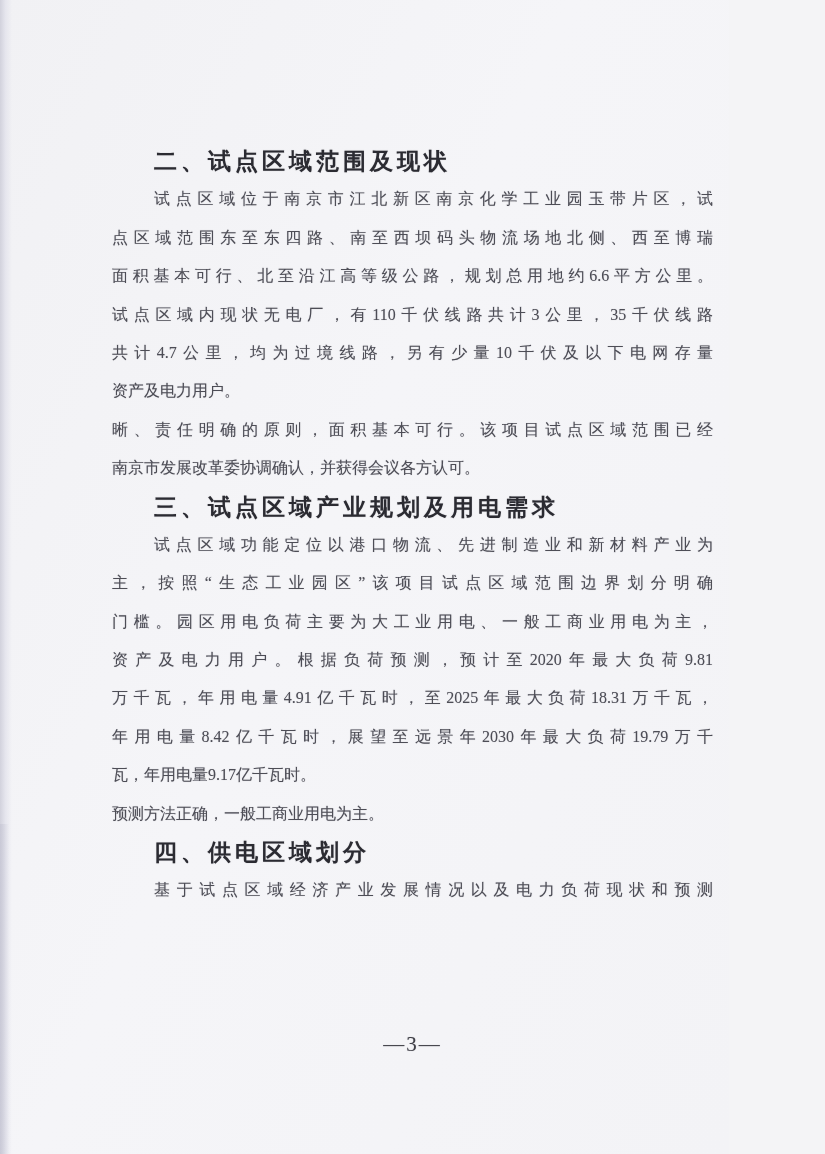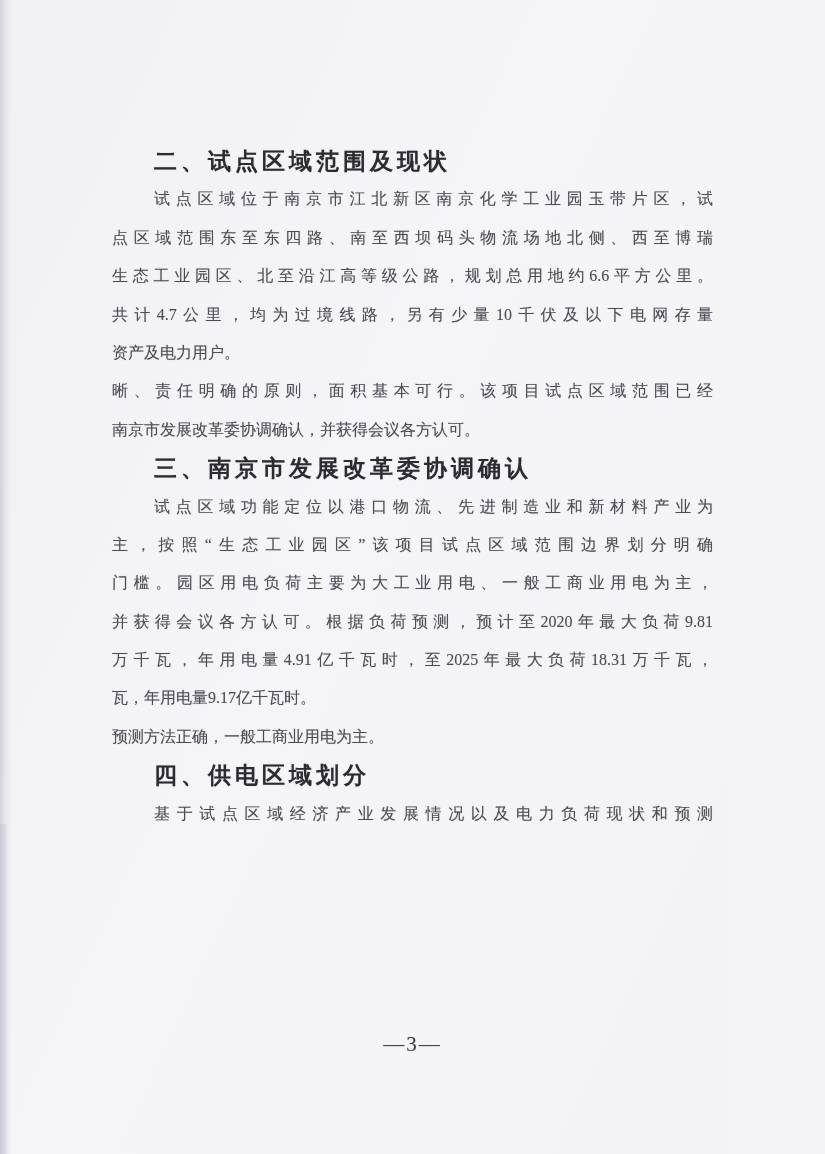--- a/index.html
+++ b/index.html
@@ -82,31 +82,33 @@
 <body>
 
 <div class="page">
   <div class="edge-left"></div>
   <div class="edge-left-deep"></div>
 
   <div class="doc">
     <div class="line h">二、试点区域范围及现状</div>
     <div class="line ind">试点区域位于南京市江北新区南京化学工业园玉带片区，试</div>
     <div class="line">点区域范围东至东四路、南至西坝码头物流场地北侧、西至博瑞</div>
-    <div class="line">生态工业园区、北至沿江高等级公路，规划总用地约6.6平方公里。</div>
+    <div class="line">面积基本可行、北至沿江高等级公路，规划总用地约6.6平方公里。</div>
+    <div class="line">试点区域内现状无电厂，有110千伏线路共计3公里，35千伏线路</div>
     <div class="line">共计4.7公里，均为过境线路，另有少量10千伏及以下电网存量</div>
     <div class="line end">资产及电力用户。</div>
     <div class="line">晰、责任明确的原则，面积基本可行。该项目试点区域范围已经</div>
     <div class="line end">南京市发展改革委协调确认，并获得会议各方认可。</div>
-    <div class="line h">三、南京市发展改革委协调确认</div>
+    <div class="line h">三、试点区域产业规划及用电需求</div>
     <div class="line ind">试点区域功能定位以港口物流、先进制造业和新材料产业为</div>
     <div class="line">主，按照“生态工业园区”该项目试点区域范围边界划分明确</div>
     <div class="line">门槛。园区用电负荷主要为大工业用电、一般工商业用电为主，</div>
-    <div class="line">并获得会议各方认可。根据负荷预测，预计至2020年最大负荷9.81</div>
+    <div class="line">资产及电力用户。根据负荷预测，预计至2020年最大负荷9.81</div>
     <div class="line">万千瓦，年用电量4.91亿千瓦时，至2025年最大负荷18.31万千瓦，</div>
+    <div class="line">年用电量8.42亿千瓦时，展望至远景年2030年最大负荷19.79万千</div>
     <div class="line end">瓦，年用电量9.17亿千瓦时。</div>
     <div class="line end">预测方法正确，一般工商业用电为主。</div>
     <div class="line h">四、供电区域划分</div>
     <div class="line ind">基于试点区域经济产业发展情况以及电力负荷现状和预测</div>
   </div>
 
   <div class="footer">—3—</div>
 </div>
 
 </body></html>

